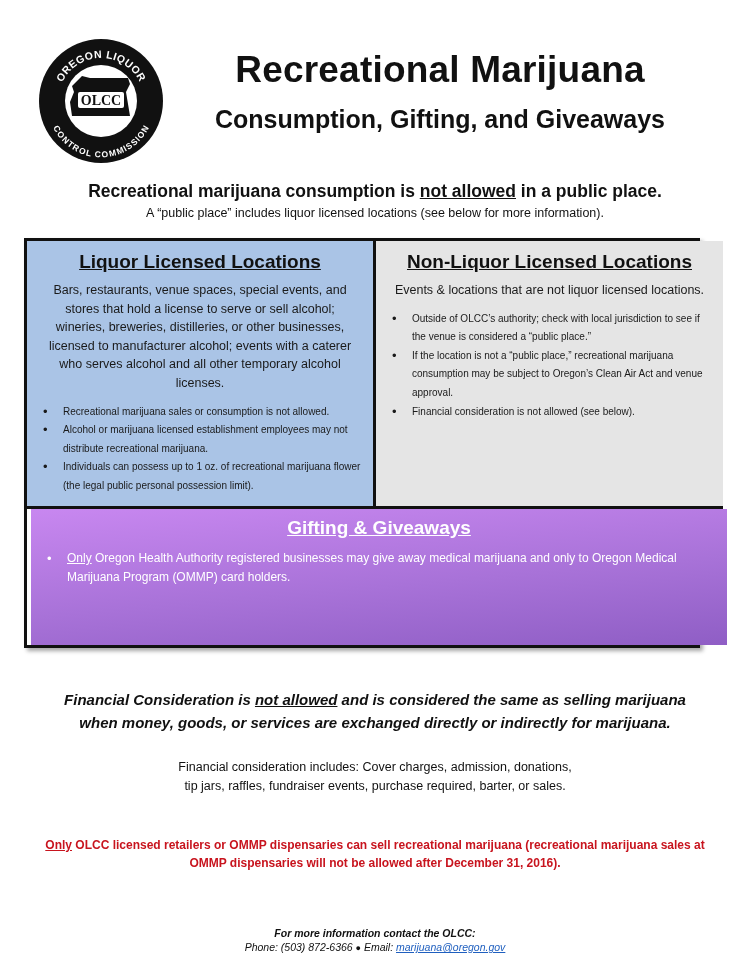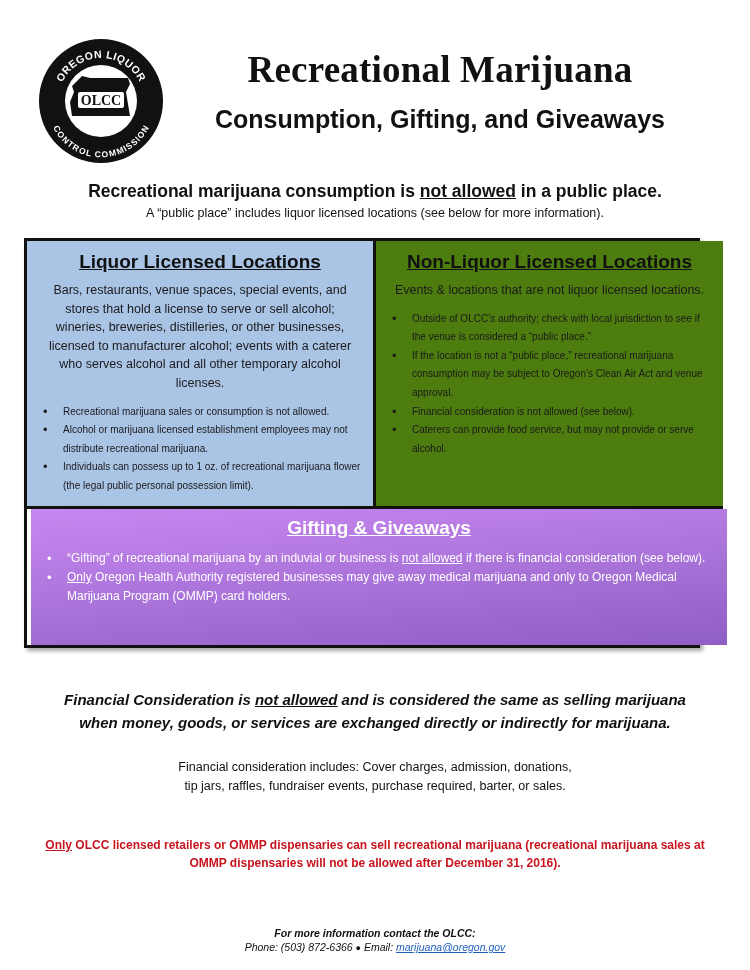--- a/index.html
+++ b/index.html
@@ -2,31 +2,31 @@
 <html><head>
   <meta charset="utf-8">
   <style>
     * { box-sizing: border-box; margin: 0; padding: 0; }
     html, body { width: 750px; height: 970px; background: #ffffff; overflow: hidden; }
     body { font-family: "Liberation Sans", sans-serif; color: #111; position: relative; }
 
     .logo { position: absolute; left: 38px; top: 38px; width: 126px; height: 126px; }
 
     .title-block { position: absolute; left: 160px; top: 48px; width: 560px; text-align: center; }
-    .title-main { font-size: 37px; font-weight: bold; letter-spacing: 0.2px; line-height: 44px; color: #111; font-family: Liberation Serif, serif; }
+    .title-main { font-size: 37px; font-weight: bold; letter-spacing: 0.2px; line-height: 44px; color: #111; }
     .title-sub { font-size: 25px; font-weight: bold; line-height: 34px; margin-top: 10px; color: #111; }
 
     .intro { position: absolute; left: 0; top: 180px; width: 750px; text-align: center; }
     .intro-head { font-size: 17.5px; font-weight: bold; line-height: 22px; }
     .intro-head u { text-decoration: underline; }
     .intro-sub { font-size: 12.5px; line-height: 18px; margin-top: 2px; }
 
     .grid { position: absolute; left: 24px; top: 238px; width: 676px; height: 410px; border: 3px solid #111; box-shadow: 3px 3px 4px rgba(0,0,0,0.35); }
     .box-liquor { position: absolute; left: 0; top: 0; width: 349px; height: 268px; background: #aac4e6; border-right: 3px solid #111; border-bottom: 3px solid #111; padding: 8px 12px 0 12px; }
-    .box-nonliquor { position: absolute; left: 349px; top: 0; width: 347px; height: 268px; background: #4d7c0f; border-bottom: 3px solid #111; padding: 8px 12px 0 12px; }
+    .box-nonliquor { position: absolute; left: 349px; top: 0; width: 347px; height: 268px; background: #e5e5e5; border-bottom: 3px solid #111; padding: 8px 12px 0 12px; }
     .box-gifting { position: absolute; left: 4px; top: 268px; width: 696px; height: 136px; background: linear-gradient(175deg, #c887f0 0%, #a872d8 55%, #8f5ec5 100%); padding: 6px 12px 0 12px; color: #ffffff; }
 
     .box-title { font-size: 19px; font-weight: bold; text-decoration: underline; text-align: center; line-height: 26px; margin-bottom: 6px; }
     .box-gifting .box-title { color: #ffffff; }
     .box-desc { font-size: 12.5px; line-height: 18.6px; text-align: center; color: #1a1a1a; }
 
     ul.bullets { list-style: none; margin-top: 10px; }
     ul.bullets li { position: relative; padding-left: 24px; font-size: 10px; line-height: 18.6px; color: #1a1a1a; margin-bottom: 0; }
     ul.bullets li::before { content: "\2022"; position: absolute; left: 4px; top: 0; font-size: 13px; }
     .box-gifting ul.bullets li { color: #ffffff; font-size: 12px; line-height: 19px; }
@@ -87,28 +87,26 @@
     </ul>
   </div>
 
   <div class="box-nonliquor">
     <div class="box-title">Non-Liquor Licensed Locations</div>
     <div class="box-desc">Events &amp; locations that are not liquor licensed locations.</div>
     <ul class="bullets">
       <li>Outside of OLCC’s authority; check with local jurisdiction to see if the venue is considered a “public place.”</li>
       <li>If the location is not a “public place,” recreational marijuana consumption may be subject to Oregon’s Clean Air Act and venue approval.</li>
       <li>Financial consideration is not allowed (see below).</li>
-      <li>Caterers can provide food service, but may not provide or serve alcohol.</li>
     </ul>
   </div>
 
   <div class="box-gifting">
     <div class="box-title">Gifting &amp; Giveaways</div>
     <ul class="bullets">
-      <li><span>“Gifting” of recreational marijuana by an induvial or business is </span><u>not allowed</u><span> if there is financial consideration (see below).</span></li>
       <li><u>Only</u><span> Oregon Health Authority registered businesses may give away medical marijuana and only to Oregon Medical Marijuana Program (OMMP) card holders.</span></li>
     </ul>
   </div>
 </div>
 
 <div class="fin">
   <div style="width:640px;margin:0 auto;"><span>Financial Consideration is </span><u>not allowed</u><span> and is considered the same as selling marijuana when money, goods, or services are exchanged directly or indirectly for marijuana.</span></div>
 </div>
 <div class="fin-includes">
   <div>Financial consideration includes:  Cover charges, admission, donations,</div>

